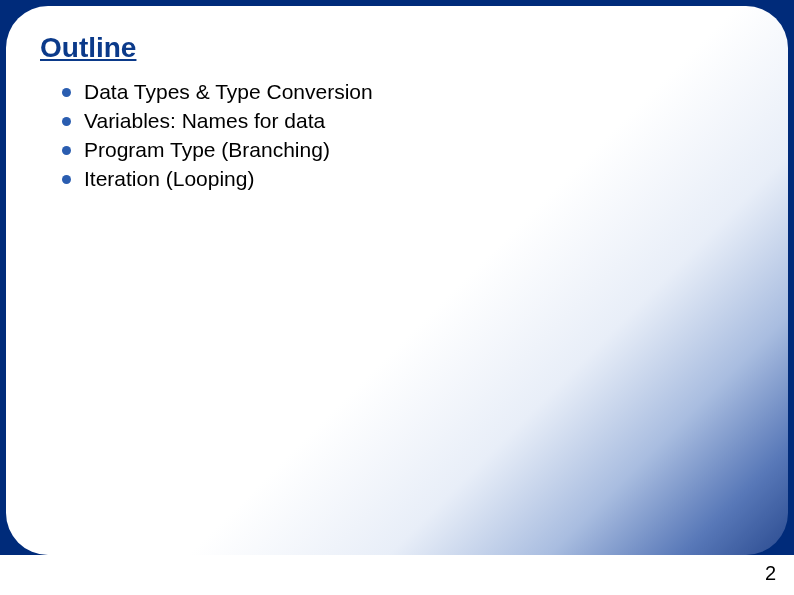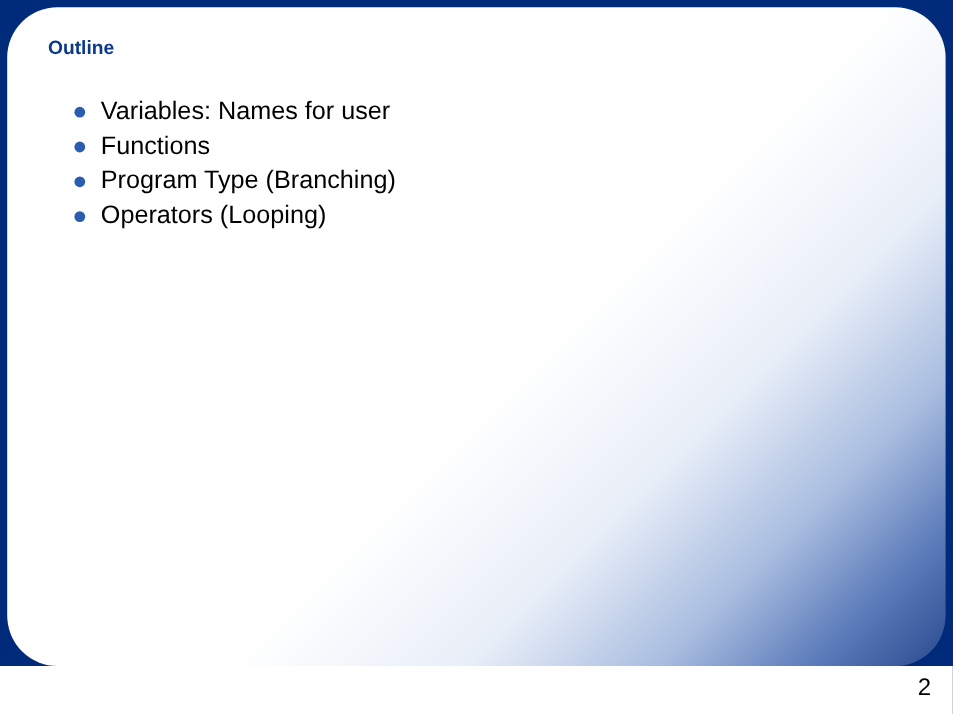--- a/index.html
+++ b/index.html
@@ -19,24 +19,25 @@
     position: absolute;
     top: 6px;
     left: 6px;
     right: 6px;
     bottom: 40px;
     background: linear-gradient(135deg, #ffffff 0%, #ffffff 55%, #e8eef8 70%, #a9bde0 82%, #5878b8 92%, #2a4a8f 100%);
     border-radius: 42px;
     padding: 26px 34px 20px 34px;
   }
   .slide-title {
-    font-size: 16px;
+    font-size: 28px;
     font-weight: bold;
     color: #0b3a8a;
-    margin-bottom: 29px;
+    margin-bottom: 14px;
+    text-decoration: underline;
   }
   .outline-list {
     list-style: none;
     margin-left: 22px;
   }
   .outline-list li {
     position: relative;
     font-size: 21px;
     color: #000;
     line-height: 1.38;
@@ -73,20 +74,20 @@
   }
 </style>
 </head>
 <body>
 
 <div class="bottom-strip"></div>
 
 <div class="slide-card">
   <h1 class="slide-title">Outline</h1>
   <ul class="outline-list">
-    <li>Variables: Names for user</li>
-    <li>Functions</li>
+    <li>Data Types &amp; Type Conversion</li>
+    <li>Variables: Names for data</li>
     <li>Program Type (Branching)</li>
-    <li>Operators (Looping)</li>
+    <li>Iteration (Looping)</li>
   </ul>
 </div>
 
 <div class="page-number">2</div>
 
 </body></html>

